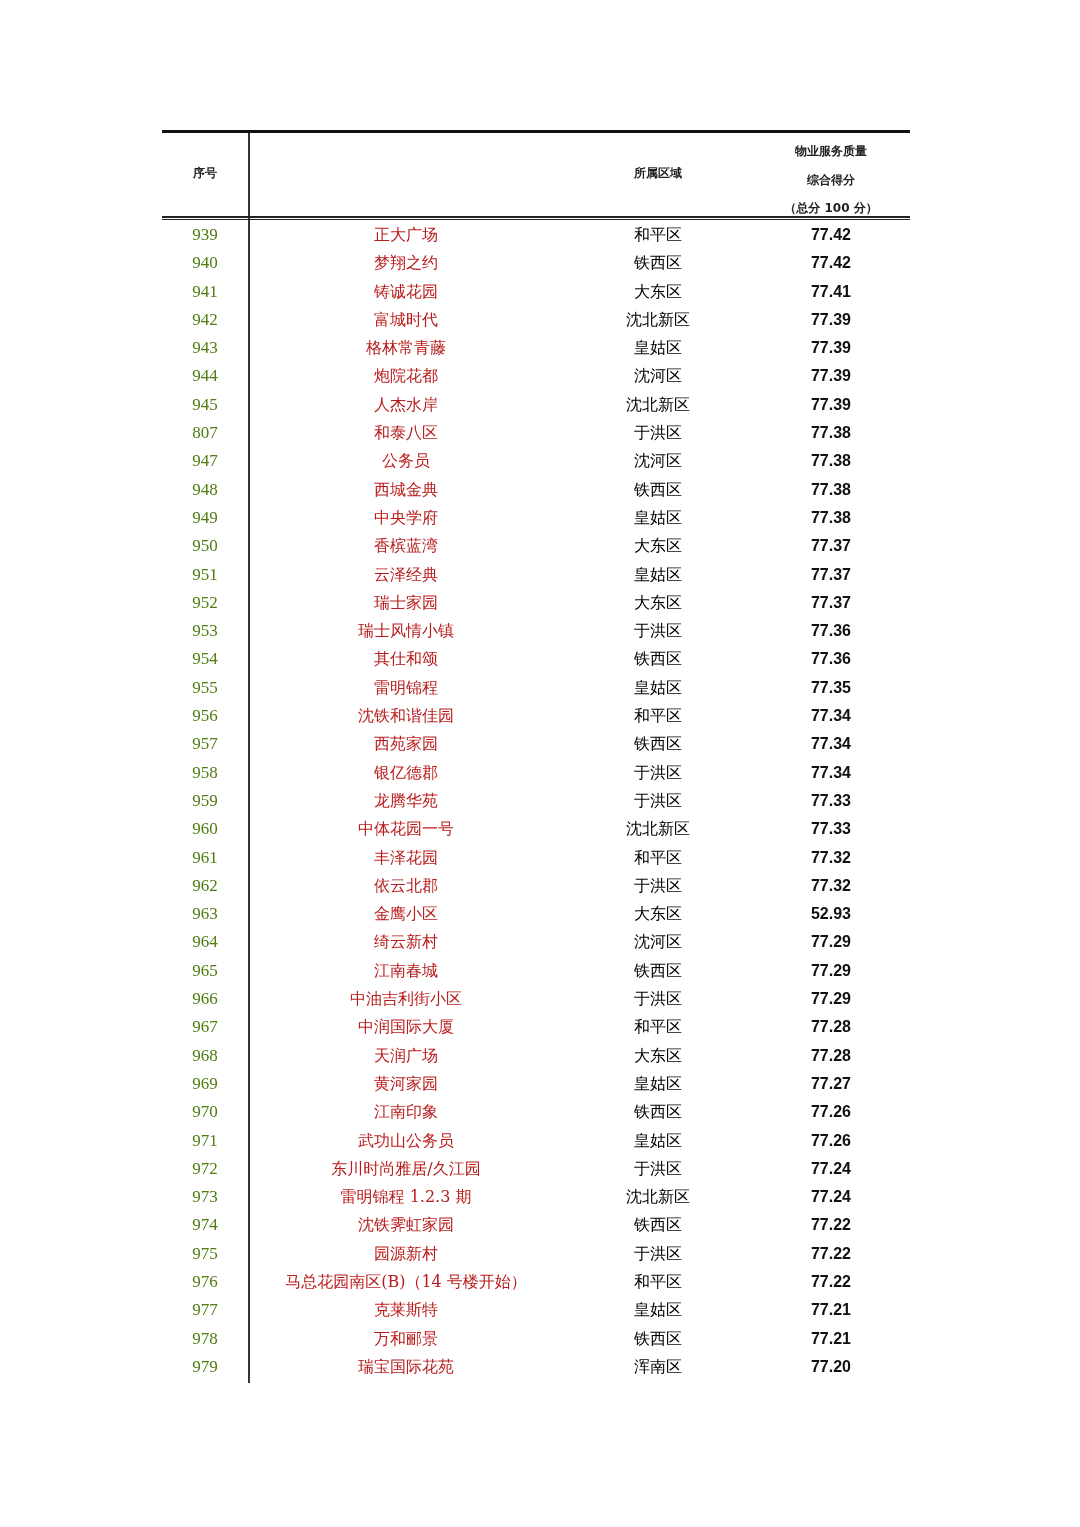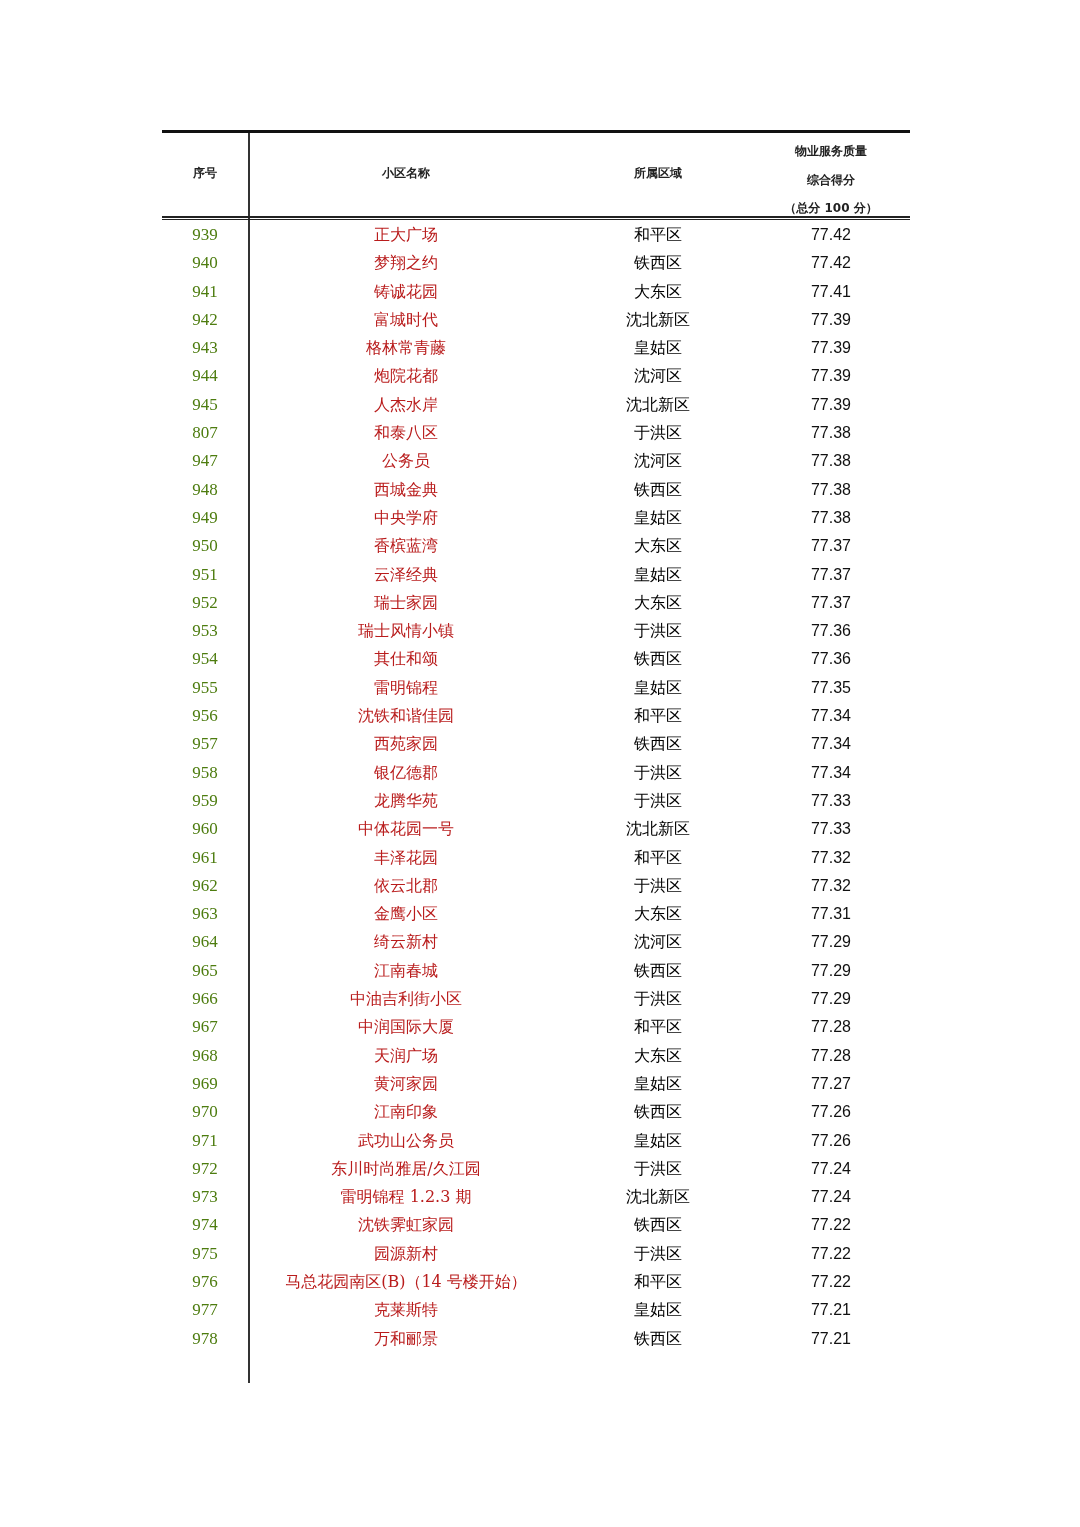--- a/index.html
+++ b/index.html
@@ -93,35 +93,34 @@
       left: 0; width: 86px;
       font-family: "Liberation Serif", "DejaVu Serif", serif;
       font-size: 17px !important;
       color: #4d7c0f;
     }
     .c-name { left: 88px; width: 312px; color: #b91c1c; }
     .c-area { left: 420px; width: 152px; color: #000000; }
     .c-score {
       left: 590px; width: 158px;
       font-family: "Liberation Sans", "DejaVu Sans", sans-serif;
-      font-weight: normal;
+      font-weight: bold;
       font-size: 16px !important;
       color: #111;
     }
   </style>
 </head>
 <body>
 
 <div class="page">
   <div class="top-rule"></div>
   <div class="vdivider"></div>
 
   <div class="header">
     <div class="cell h-seq">序号</div>
-    <div class="cell h-name">小区名称</div>
     <div class="cell h-area">所属区域</div>
     <div class="cell h-score">
       <span>物业服务质量</span>
       <span>综合得分</span>
       <span>（总分 100 分）</span>
     </div>
   </div>
 
   <div class="double-rule">
     <div class="l1"></div>
@@ -270,21 +269,21 @@
       <div class="row">
         <div class="c c-seq">962</div>
         <div class="c c-name">依云北郡</div>
         <div class="c c-area">于洪区</div>
         <div class="c c-score">77.32</div>
       </div>
       <div class="row">
         <div class="c c-seq">963</div>
         <div class="c c-name">金鹰小区</div>
         <div class="c c-area">大东区</div>
-        <div class="c c-score">77.31</div>
+        <div class="c c-score">52.93</div>
       </div>
       <div class="row">
         <div class="c c-seq">964</div>
         <div class="c c-name">绮云新村</div>
         <div class="c c-area">沈河区</div>
         <div class="c c-score">77.29</div>
       </div>
       <div class="row">
         <div class="c c-seq">965</div>
         <div class="c c-name">江南春城</div>
@@ -362,14 +361,20 @@
         <div class="c c-name">克莱斯特</div>
         <div class="c c-area">皇姑区</div>
         <div class="c c-score">77.21</div>
       </div>
       <div class="row">
         <div class="c c-seq">978</div>
         <div class="c c-name">万和郦景</div>
         <div class="c c-area">铁西区</div>
         <div class="c c-score">77.21</div>
       </div>
+      <div class="row">
+        <div class="c c-seq">979</div>
+        <div class="c c-name">瑞宝国际花苑</div>
+        <div class="c c-area">浑南区</div>
+        <div class="c c-score">77.20</div>
+      </div>
     </div>
 </div>
 
 </body></html>

